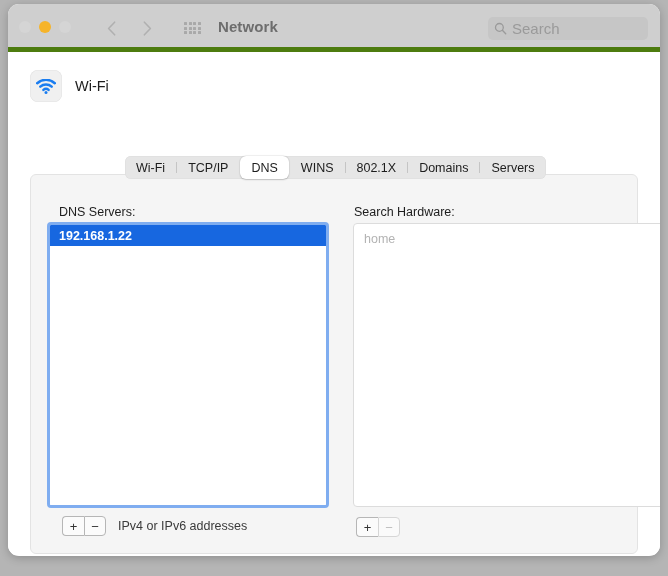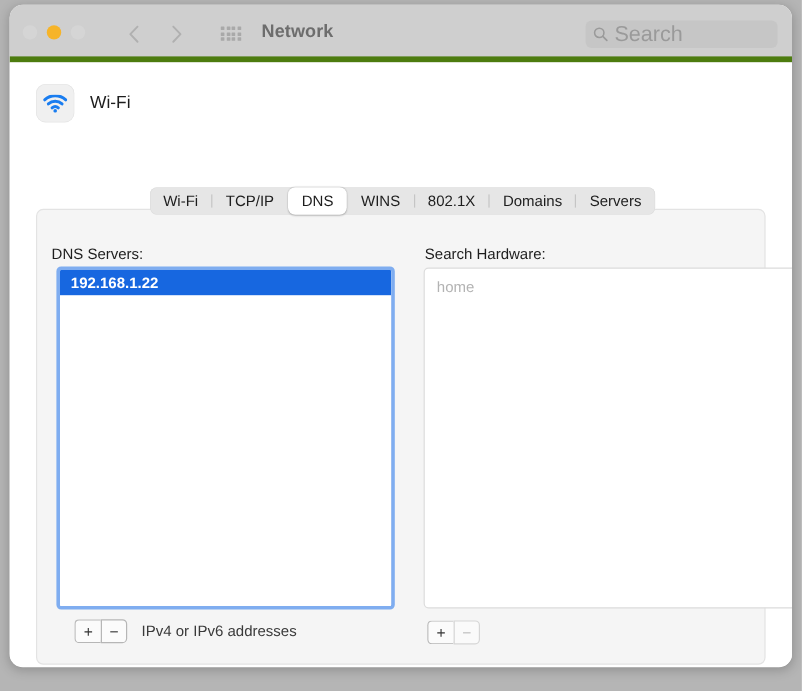--- a/index.html
+++ b/index.html
@@ -57,21 +57,21 @@
 
   .searchbox {
     position: absolute; right: 12px; top: 13px;
     width: 160px; height: 23px;
     background: #c6c6c6; border-radius: 5px;
     display: flex; align-items: center; padding-left: 6px; gap: 5px;
   }
   .searchbox .mag { width: 13px; height: 13px; flex: none; }
   .searchbox input {
     border: none; outline: none; background: transparent;
-    font-family: inherit; font-size: 18px; color: #8e8e8e; width: 120px;
+    font-family: inherit; font-size: 15px; color: #8e8e8e; width: 120px;
   }
   .searchbox input::placeholder { color: #9a9a9a; }
 
   
   .body { position: relative; height: 503px; background: #fff; }
 
   .svc-header {
     position: absolute; left: 22px; top: 18px;
     display: flex; align-items: center; gap: 13px;
   }
@@ -116,21 +116,21 @@
     z-index: 2;
   }
   .tsep { width: 1px; height: 11px; background: #c5c5c5; }
   .tsep.hide { background: transparent; }
 
   
   .col-label {
     position: absolute;
     font-size: 12.5px; color: #1d1d1d;
   }
-  .lbl-dns { left: 35px; top: 153px; }
+  .lbl-dns { left: 51px; top: 153px; }
   .lbl-sd  { left: 346px; top: 153px; }
 
   .listbox {
     position: absolute;
     background: #ffffff;
     border-radius: 4px;
     overflow: hidden;
   }
   .listbox.dns {
     left: 39px; top: 170px; width: 282px; height: 286px;

